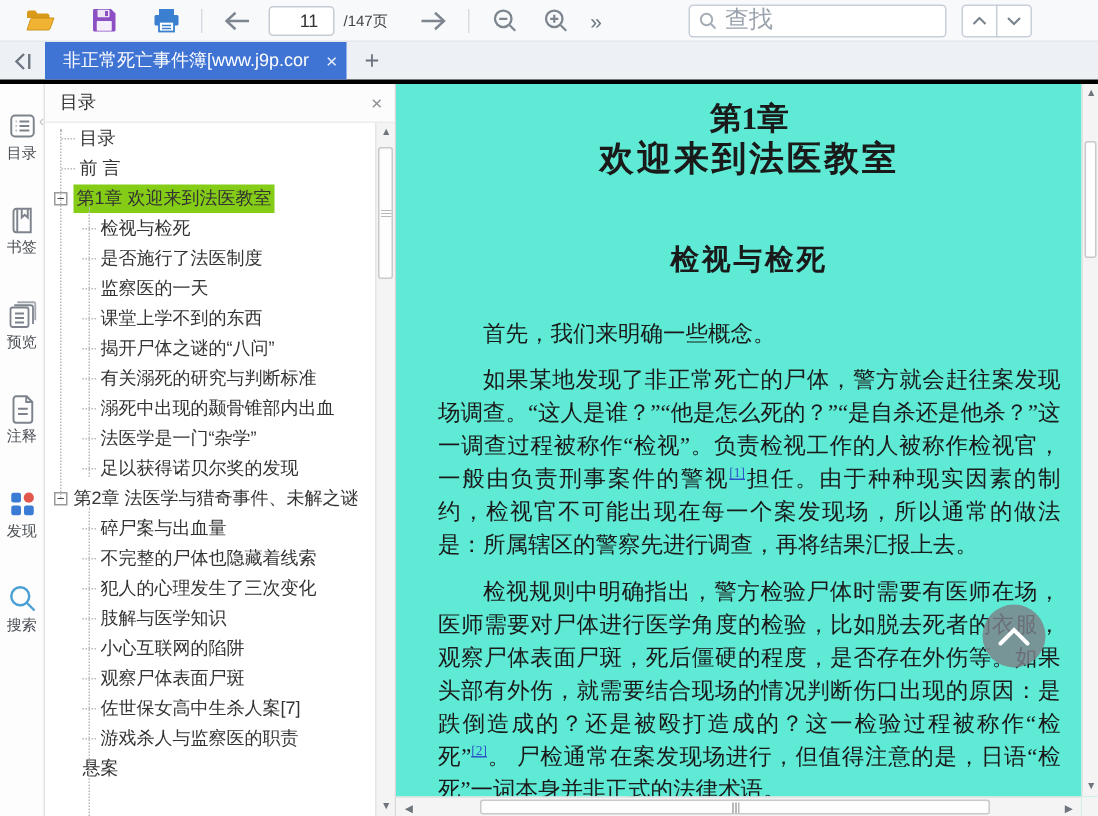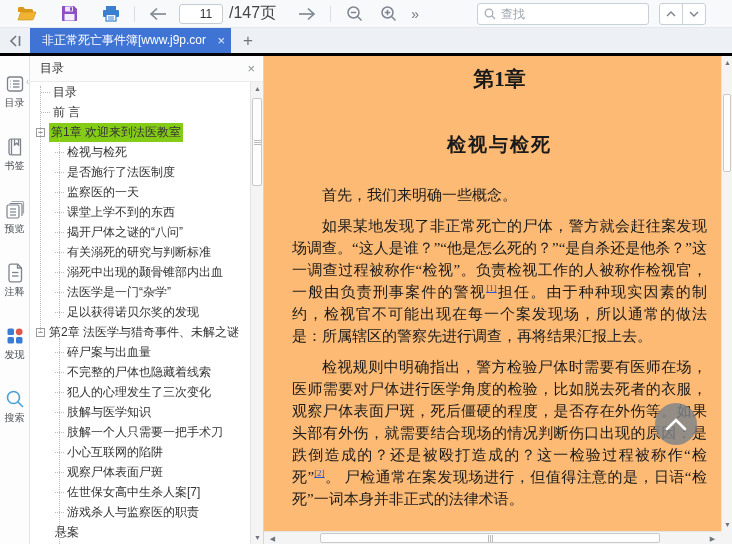--- a/index.html
+++ b/index.html
@@ -7,27 +7,27 @@
     font-family:"Liberation Sans","DejaVu Sans",sans-serif; background:#fff; }
   .app { position:relative; width:732px; height:544px; border-bottom:6px solid #2f6cd0; }
 
   
   .toolbar { height:28px; background:#f7f9fb; border-bottom:1px solid #e4e7eb;
     display:flex; align-items:center; padding:0 6px; }
   .tbtn { display:flex; align-items:center; justify-content:center; width:26px; height:24px; cursor:pointer; }
   .tsep { width:1px; height:16px; background:#d9dde3; margin:0 10px; }
   .page-box { width:44px; height:20px; border:1px solid #c6ccd4; border-radius:3px;
     background:#fff; text-align:center; font-size:12px; color:#333; margin:0 6px 0 8px;padding-left:10px; }
-  .page-total { font-size:16px; color:#444; margin-right:8px; }
+  .page-total { font-size:10px; color:#444; margin-right:8px; }
   .more { font-size:14px; color:#6d7680; margin:0 10px; }
   .search-wrap { display:flex; align-items:center; margin-left:48px; }
   .search-box { width:172px; height:22px; border:1px solid #c7d0d9; border-radius:3px;
     background:#fff; display:flex; align-items:center; padding:0 6px; }
-  .search-box input { border:none; outline:none; width:100%; font-size:12px; color:#404040;
-    font-family:Liberation Sans, sans-serif; background:transparent; }
+  .search-box input { border:none; outline:none; width:100%; font-size:16px; color:#404040;
+    font-family:Liberation Mono, monospace; background:transparent; }
   .search-box input::placeholder { color:#9aa3ad; }
   .updown { display:flex; margin-left:10px; }
   .ud-btn { width:24px; height:22px; border:1px solid #c7d0d9; background:#fff;
     display:flex; align-items:center; justify-content:center; color:#7a838d; }
   .ud-btn.up { border-radius:3px 0 0 3px; }
   .ud-btn.down { border-radius:0 3px 3px 0; margin-left:-1px; }
 
   
   .tabbar { height:28px; background:#edf0f4; display:flex; align-items:stretch; border-bottom:3px solid #000000; }
   .collapse-btn { width:30px; display:flex; align-items:center; justify-content:center; }
@@ -73,21 +73,21 @@
   .sb-arrow { position:absolute; left:0; width:13px; height:13px; display:flex;
     align-items:center; justify-content:center; font-size:7px; color:#6f757c; }
   .sb-thumb-v { position:absolute; left:1px; width:10px; background:#fdfdfd;
     border:1px solid #c9c9c9; border-radius:2px; display:flex; align-items:center; justify-content:center; }
   .grip-h { width:7px; height:5px;
     background:repeating-linear-gradient(to bottom,#b9b9b9 0 1px,transparent 1px 2px); }
   .grip-v { width:5px; height:7px;
     background:repeating-linear-gradient(to right,#b9b9b9 0 1px,transparent 1px 2px); }
 
   
-  .main { flex:1; position:relative; background:#fdba74; }
+  .main { flex:1; position:relative; background:#5eead4; }
   .doc { position:absolute; top:0; left:0; right:11px; bottom:13px; overflow:hidden;
     padding:10px 14px 0 28px;
     font-family:"Liberation Serif","DejaVu Serif",serif; color:#1a1a1a; }
   .chap { text-align:center; font-weight:bold; }
   .chap .l1 { font-size:21px; line-height:26px; }
   .chap .l2 { font-size:23px; line-height:28px; letter-spacing:2px; }
   .sect { text-align:center; font-weight:bold; font-size:19px; margin-top:40px; letter-spacing:2px; }
   .paras { margin-top:26px; }
   .paras p { font-size:15px; line-height:22px; text-align:justify; text-indent:2em; margin-bottom:9px; }
   .suplink { color:#2b55c8; text-decoration:underline; font-size:9px; vertical-align:super; line-height:0; }
@@ -376,24 +376,20 @@
           <div class="toc-row lvl1">
             <span class="stub"></span>
             <span class="tlabel">犯人的心理发生了三次变化</span>
           </div>
           <div class="toc-row lvl1">
             <span class="stub"></span>
             <span class="tlabel">肢解与医学知识</span>
           </div>
           <div class="toc-row lvl1">
             <span class="stub"></span>
-            <span class="tlabel">肢解一个人只需要一把手术刀</span>
-          </div>
-          <div class="toc-row lvl1">
-            <span class="stub"></span>
             <span class="tlabel">小心互联网的陷阱</span>
           </div>
           <div class="toc-row lvl1">
             <span class="stub"></span>
             <span class="tlabel">观察尸体表面尸斑</span>
           </div>
           <div class="toc-row lvl1">
             <span class="stub"></span>
             <span class="tlabel">佐世保女高中生杀人案[7]</span>
           </div>
@@ -412,20 +408,21 @@
           <span class="grip-h"></span>
         </div>
         <div class="sb-arrow" style="bottom:0">▼</div>
       </div>
     </div>
 
     <div class="main">
       <div class="doc">
         <div class="chap">
           <div class="l1">第1章</div>
+          <div class="l2">欢迎来到法医教室</div>
         </div>
         <div class="sect">检视与检死</div>
         <div class="paras">
             <p><span>首先，我们来明确一些概念。</span></p>
             <p><span>如果某地发现了非正常死亡的尸体，警方就会赶往案发现场调查。“这人是谁？”“他是怎么死的？”“是自杀还是他杀？”这一调查过程被称作“检视”。负责检视工作的人被称作检视官，一般由负责刑事案件的警视</span><a class="suplink">[1]</a><span>担任。由于种种现实因素的制约，检视官不可能出现在每一个案发现场，所以通常的做法是：所属辖区的警察先进行调查，再将结果汇报上去。</span></p>
             <p><span>检视规则中明确指出，警方检验尸体时需要有医师在场，医师需要对尸体进行医学角度的检验，比如脱去死者的衣服，观察尸体表面尸斑，死后僵硬的程度，是否存在外伤等。如果头部有外伤，就需要结合现场的情况判断伤口出现的原因：是跌倒造成的？还是被殴打造成的？这一检验过程被称作“检死”</span><a class="suplink">[2]</a><span>。 尸检通常在案发现场进行，但值得注意的是，日语“检死”一词本身并非正式的法律术语。</span></p>
           </div>
       </div>
 
       <div class="sb-v right" style="width:11px;">

